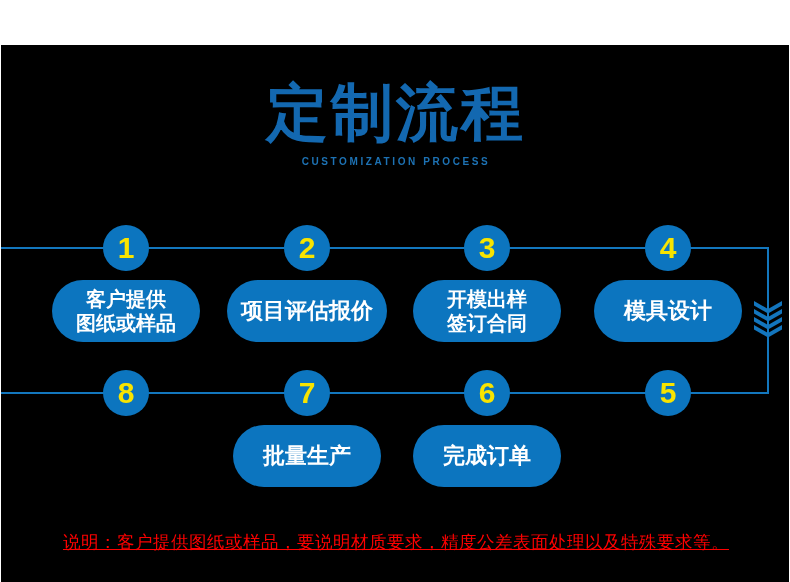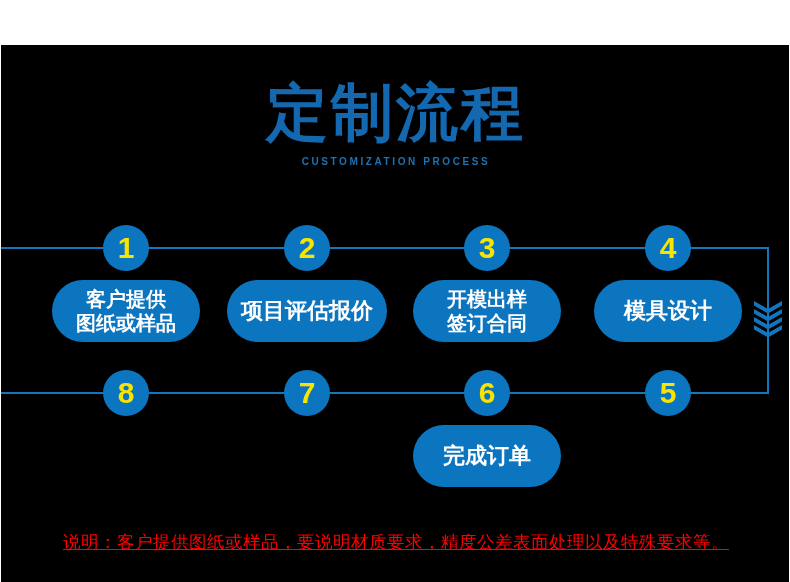--- a/index.html
+++ b/index.html
@@ -139,20 +139,23 @@
           <span>模具设计</span>
         </div>
       </div>
     </div>
   <div class="row row-2" id="row-bottom">
       <div class="col" style="left: 35px;">
         <div class="circle">8</div>
       </div>
       <div class="col" style="left: 216px;">
         <div class="circle">7</div>
+        <div class="pill">
+          <span>批量生产</span>
+        </div>
       </div>
       <div class="col" style="left: 396px;">
         <div class="circle">6</div>
         <div class="pill">
           <span>完成订单</span>
         </div>
       </div>
       <div class="col" style="left: 577px;">
         <div class="circle">5</div>
       </div>

